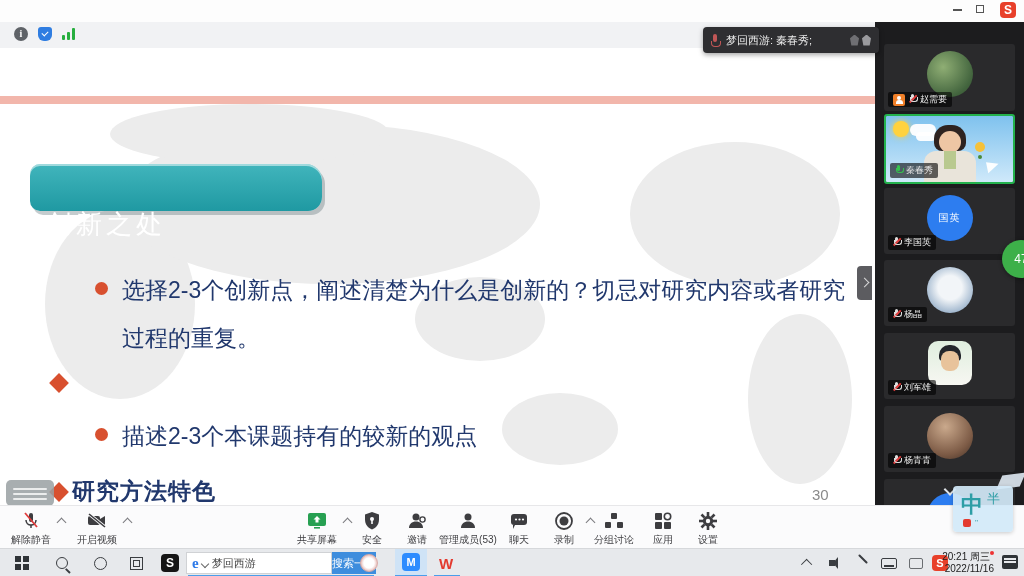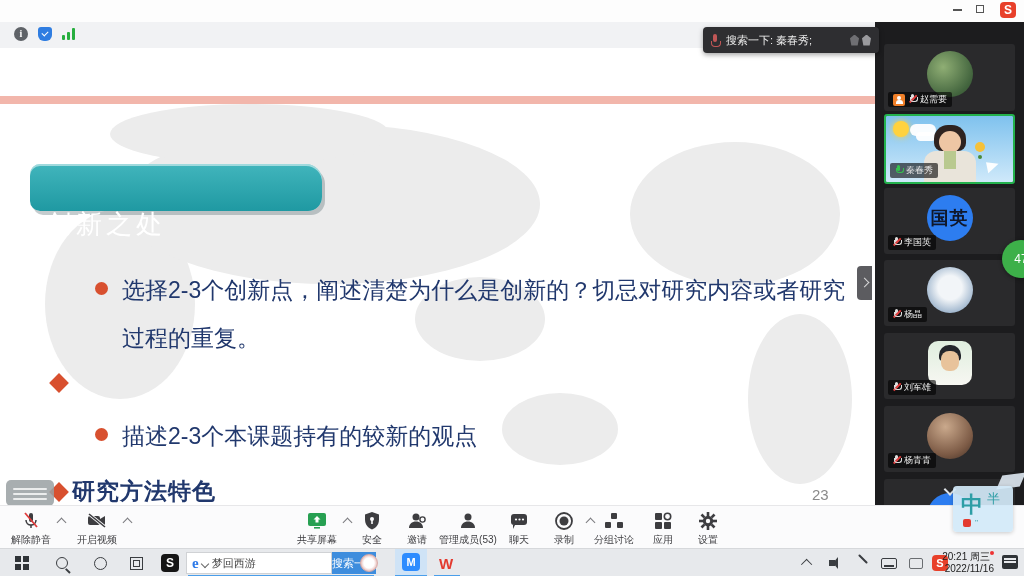--- a/index.html
+++ b/index.html
@@ -78,21 +78,21 @@
   .mic-tiny { position:relative; width:7px; height:11px; flex:0 0 7px; }
   .mic-tiny::before { content:""; position:absolute; left:2px; top:0; width:3px; height:6px; border-radius:1.5px; background:#ddd; }
   .mic-tiny::after { content:""; position:absolute; left:0.5px; top:3px; width:6px; height:4px; border:1px solid #ddd; border-top:none; border-radius:0 0 3px 3px; }
   .mic-tiny.muted b { position:absolute; left:-1px; top:4px; width:10px; height:1.5px; background:#e03c3c; transform:rotate(-45deg); }
   .mic-tiny.on::before { background:#35c24d; } .mic-tiny.on::after { border-color:#35c24d; }
   .host-badge { width:12px; height:12px; background:#f07f28; border-radius:2px; position:relative; flex:0 0 12px; }
   .host-badge::before { content:""; position:absolute; left:4px; top:2px; width:4px; height:4px; border-radius:50%; background:#fff; }
   .host-badge::after { content:""; position:absolute; left:2.5px; top:6.5px; width:7px; height:4px; border-radius:3px 3px 0 0; background:#fff; }
   .av-circle { position:absolute; left:50%; top:7px; transform:translateX(-50%); width:46px; height:46px; border-radius:50%; }
   .av-photo1 { background:radial-gradient(circle at 35% 35%, #8fae74, #44663f 70%, #2c4a2a); }
-  .av-blue { background:#2d7df0; color:#0f172a; font-size:18px; font-weight:bold; display:flex; align-items:center; justify-content:center; letter-spacing:1px; }
+  .av-blue { background:#2d7df0; color:#ffffff; font-size:10px; font-weight:normal; display:flex; align-items:center; justify-content:center; letter-spacing:1px; }
   .av-cloudword { background:radial-gradient(circle at 50% 45%, #f2f5f8 35%, #9db4cc 75%, #3d5f8a); }
   .av-boy { width:44px; height:44px; border-radius:10px; background:linear-gradient(180deg,#dfeede,#f7f7f2); position:absolute; left:50%; top:8px; transform:translateX(-50%); }
   .av-boy::before { content:""; position:absolute; left:11px; top:4px; width:22px; height:16px; border-radius:10px 10px 4px 4px; background:#23262b; }
   .av-boy::after { content:""; position:absolute; left:13px; top:10px; width:18px; height:20px; border-radius:8px; background:#e8c39b; }
   .av-photo2 { background:radial-gradient(circle at 40% 30%, #caa98c, #7d5b46 65%, #3f2e24); }
   .video-bg { position:absolute; inset:0; background:linear-gradient(180deg,#7fc2ee,#cfe9fa); }
   .sun { position:absolute; left:7px; top:5px; width:16px; height:16px; border-radius:50%; background:#ffd23e; box-shadow:0 0 6px #ffd23e; }
   .cloud { position:absolute; background:#fff; border-radius:8px; opacity:.95; }
   .c1 { left:24px; top:8px; width:26px; height:12px; } .c2 { left:30px; top:16px; width:20px; height:9px; }
   .flower { position:absolute; right:28px; top:26px; width:10px; height:10px; border-radius:50%; background:#f5c13a; box-shadow:0 10px 0 -3px #4a8b3a; }
@@ -186,21 +186,21 @@
     <span class="layout-dots">
         <i></i>
         <i></i>
         <i></i>
         <i></i>
       </span>
   </div>
 
   <div class="speaking-pill">
     <span class="mic-small"></span>
-    <span class="txt">搜索一下: 秦春秀;</span>
+    <span class="txt">梦回西游: 秦春秀;</span>
     <span class="hands">
         <i></i>
         <i></i>
       </span>
   </div>
 
   <div class="slide">
     <div class="pink-strip"></div>
 
     <div class="slide-body">
@@ -231,21 +231,21 @@
       <div class="blk-detail" style="left:95px; top:308px;">
         <span class="dot"></span>
         <span>描述2-3个本课题持有的较新的观点</span>
       </div>
 
       <div class="blk-head" style="left:52px; top:372px;">
         <span class="diamond"></span>
         <span>研究方法特色</span>
       </div>
 
-      <span class="page-num">23</span>
+      <span class="page-num">30</span>
       <div class="left-tool">
           <i></i>
           <i></i>
           <i></i>
         </div>
     </div>
     <div class="collapse-handle"></div>
   </div>
 
   <div class="sidebar">

